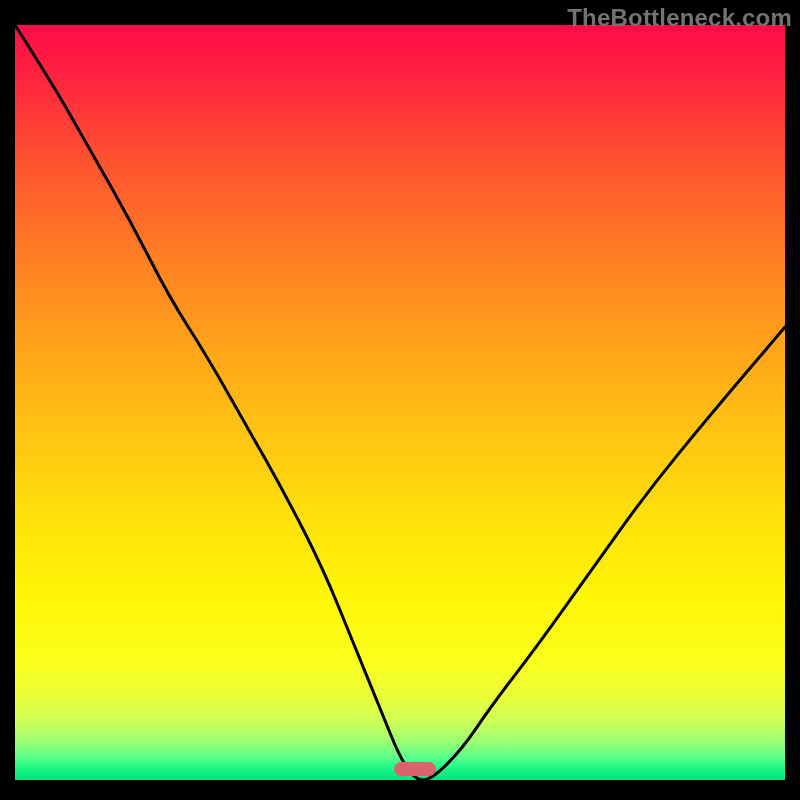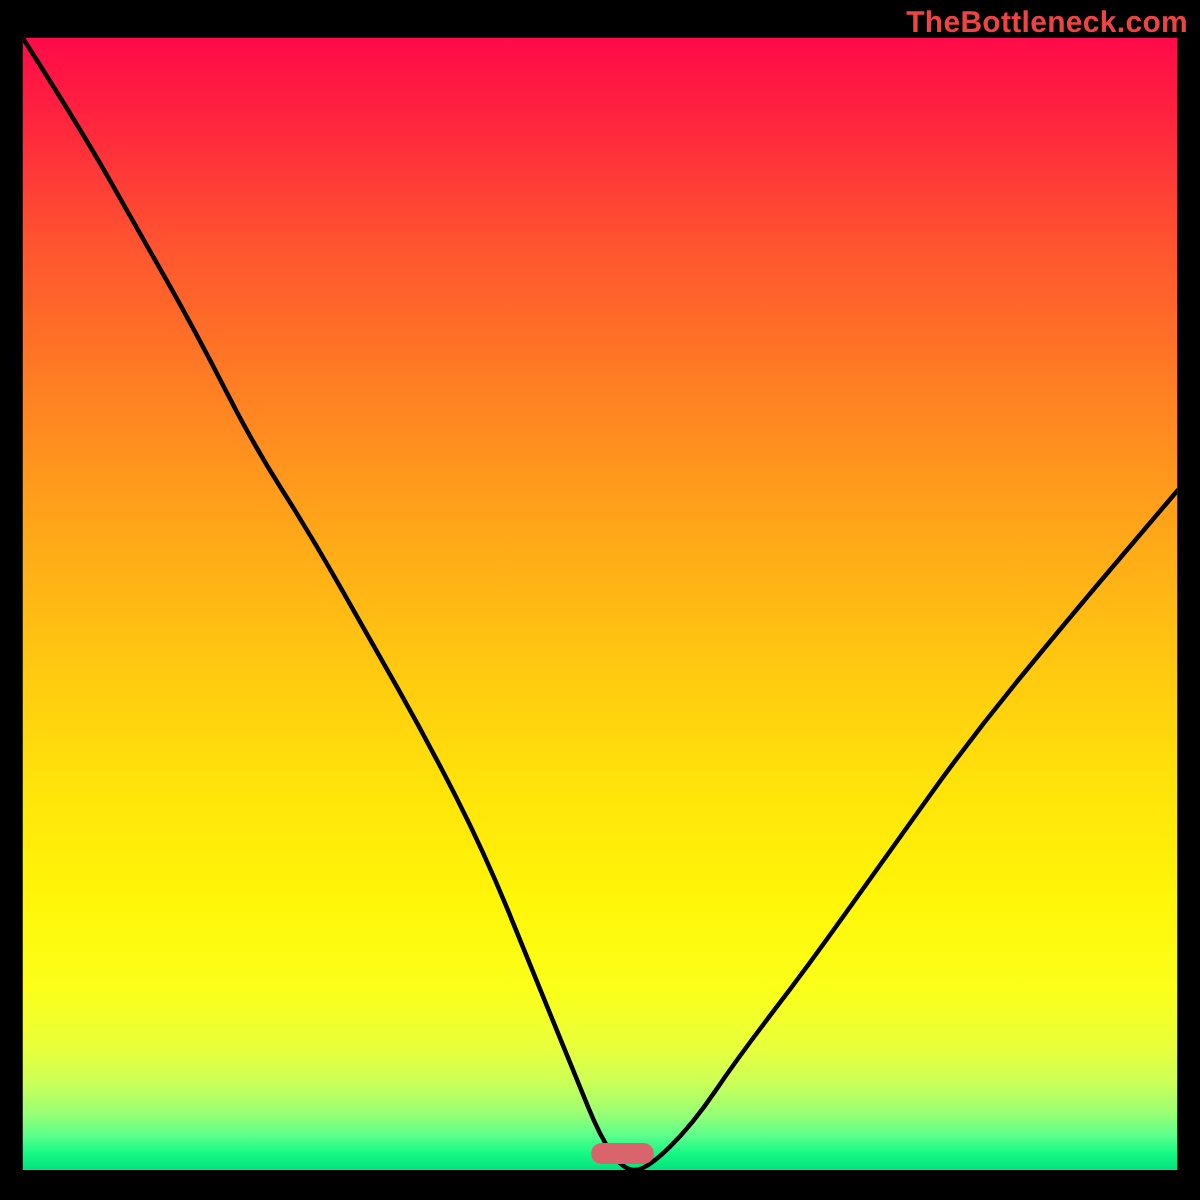--- a/index.html
+++ b/index.html
@@ -14,22 +14,22 @@
   .stage {
     position: relative;
     width: 800px;
     height: 800px;
     background: #000;
   }
   .watermark {
     position: absolute;
     top: 4px;
     right: 8px;
-    color: #ef4444;
-    font-size: 20px;
+    color: #737373;
+    font-size: 24px;
     font-weight: 600;
     letter-spacing: 0.2px;
     z-index: 10;
     user-select: none;
   }
   .plot {
     position: absolute;
     left: 15px;
     top: 25px;
     width: 770px;

